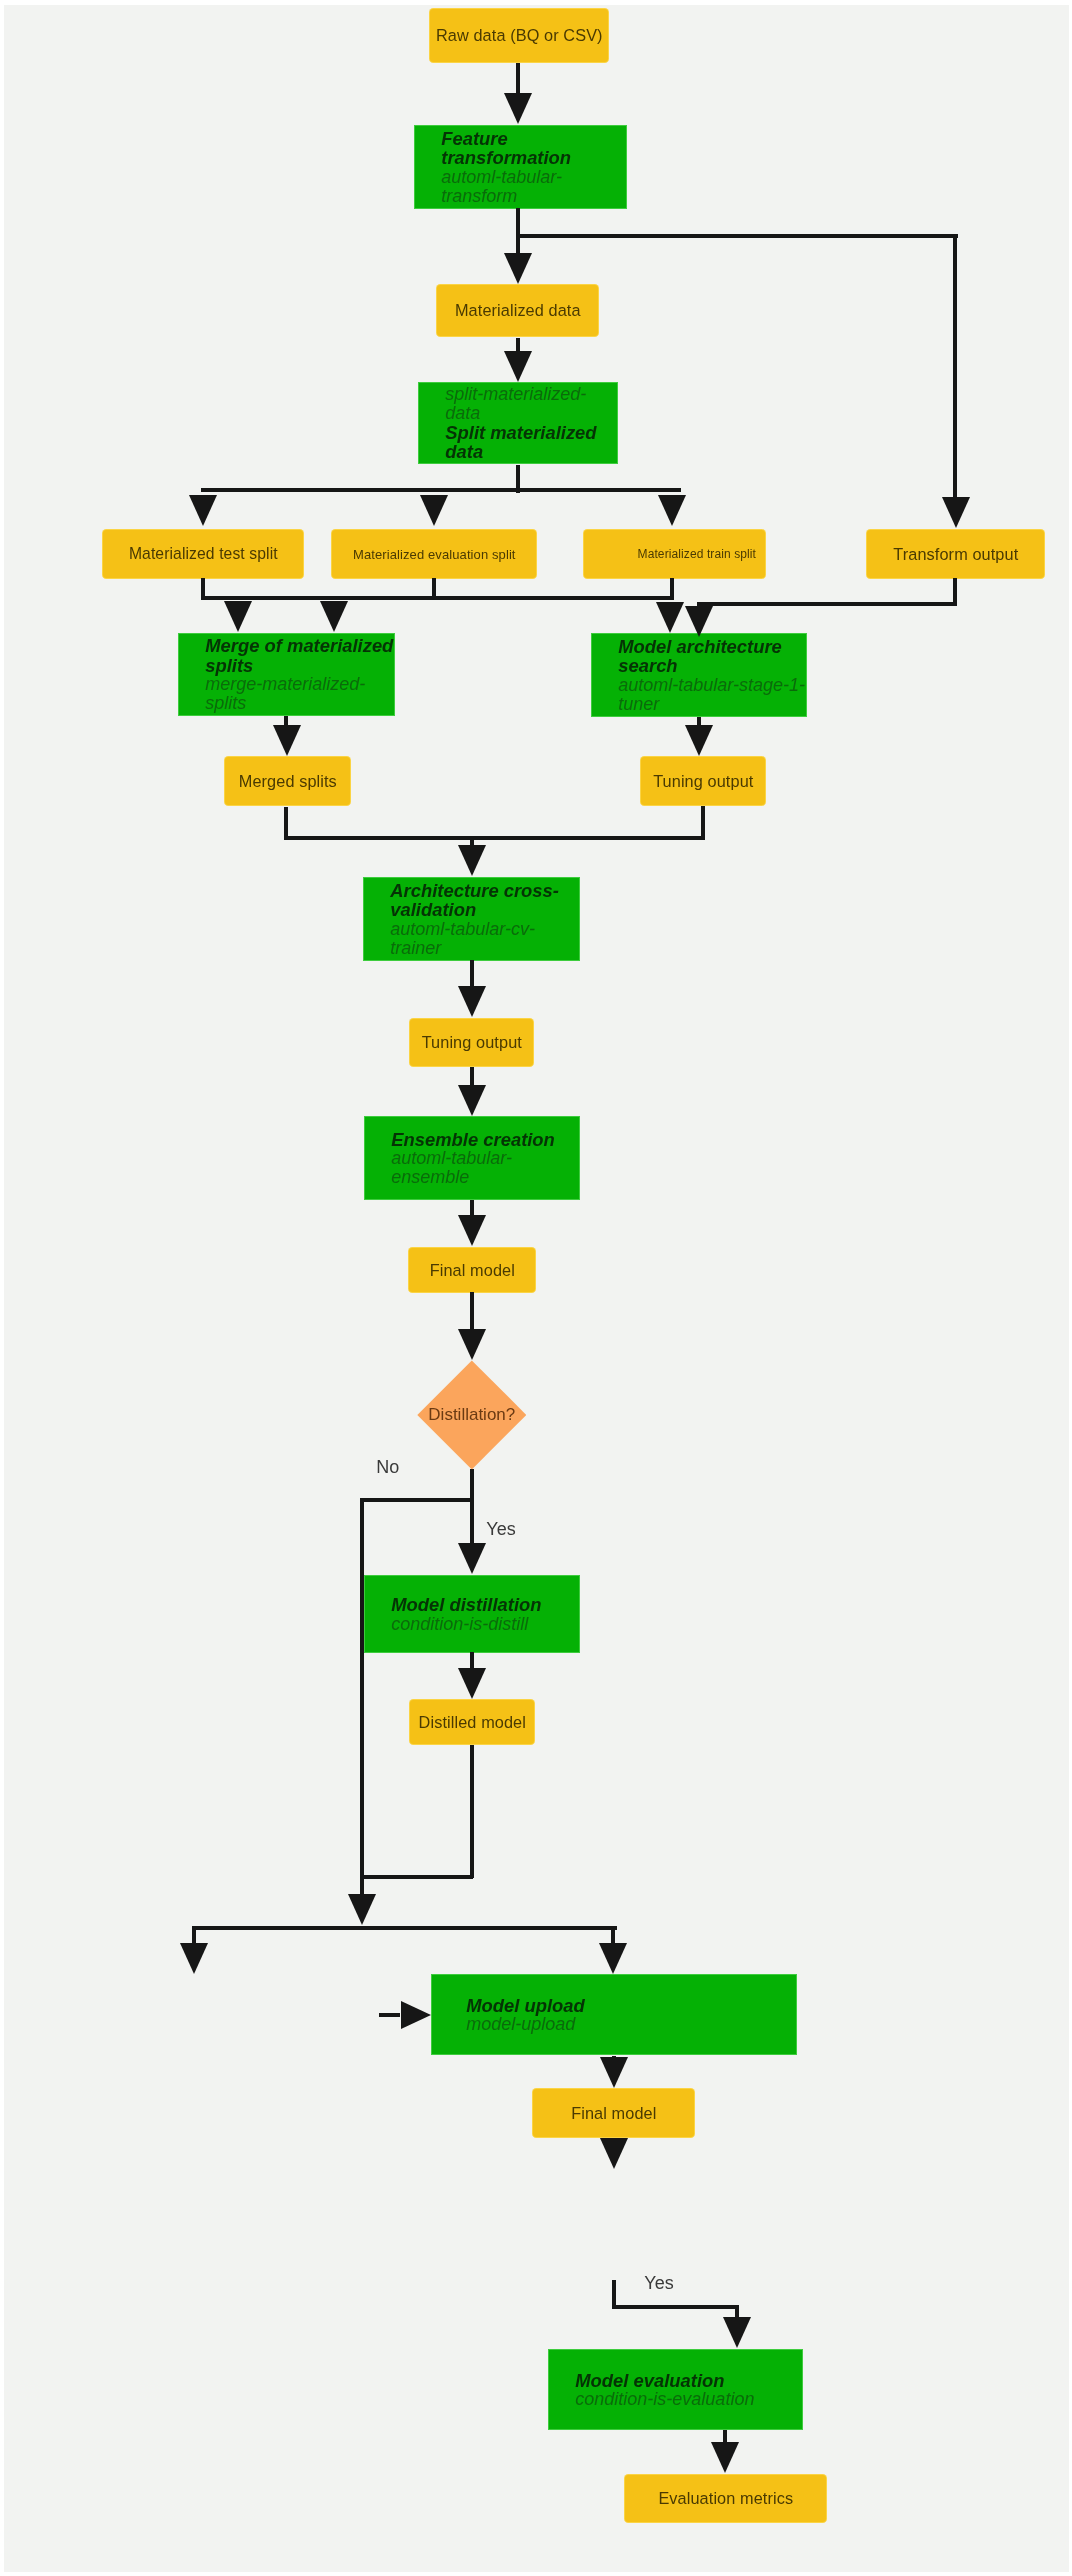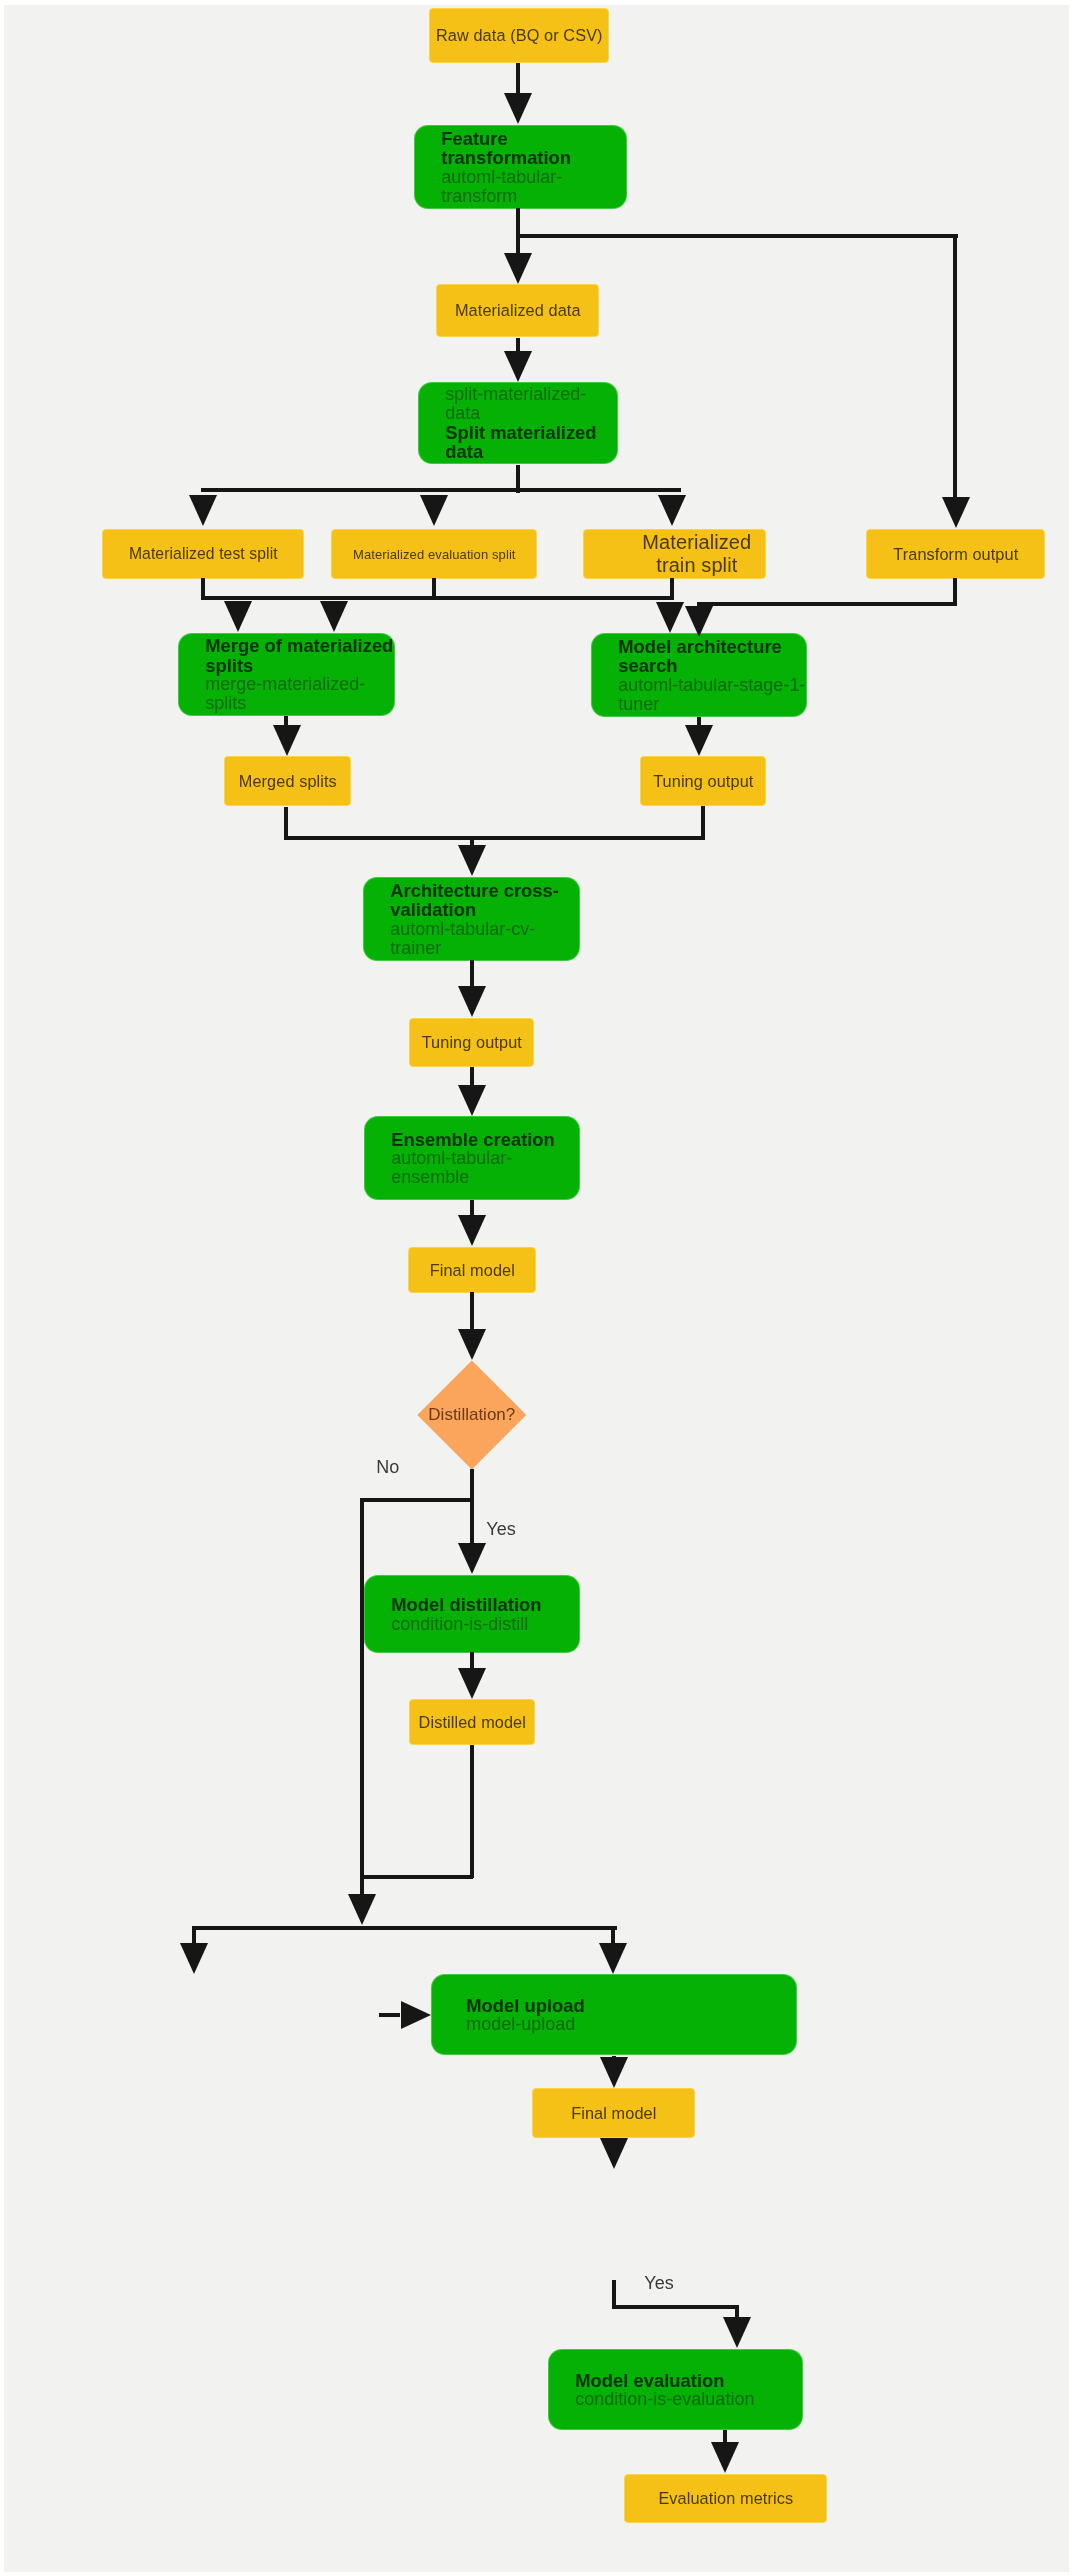--- a/index.html
+++ b/index.html
@@ -19,23 +19,23 @@
     background:var(--artifact,#f5c116);
     border:1.1px solid rgba(255,227,110,0.55);
     border-radius:4.3px;
     display:flex;align-items:center;justify-content:center;
     color:#4a3a02;font-size:16.3px;letter-spacing:0.1px;
     text-align:center;
   }
   .process{
     background:var(--process,#05b105);
     border:1.6px solid rgba(110,225,110,0.55);
-    border-radius:14px;
+    border-radius:0;
     display:flex;flex-direction:column;justify-content:center;
-    padding-left:26px;gap:0;
+    padding-left:26px;gap:0;font-style:italic;
   }
   .process .title{color:#053305;font-weight:bold;font-size:18.4px;line-height:19.5px;}
   .process .code{color:#0a6b0a;font-size:18px;line-height:19px;}
   .decision{
     background:var(--decision,#fba55c);
     -webkit-clip-path:polygon(50% 0,100% 50%,50% 100%,0 50%);
     clip-path:polygon(50% 0,100% 50%,50% 100%,0 50%);
     display:flex;align-items:center;justify-content:center;
     color:#6b3a12;font-size:17px;
   }
@@ -79,21 +79,21 @@
     </div>
 
     <div class="node artifact" style="left:98px;top:524px;width:202px;height:50px;font-size:15.7px;">
       <span>Materialized test split</span>
     </div>
 
     <div class="node artifact" style="left:327px;top:524px;width:206px;height:50px;font-size:13px;">
       <span>Materialized evaluation split</span>
     </div>
 
-    <div class="node artifact" style="left:579px;top:524px;width:183px;height:50px;font-size:20px;padding-left:44px;">
+    <div class="node artifact" style="left:579px;top:524px;width:183px;height:50px;font-size:12px;padding-left:44px;">
       <span>Materialized train split</span>
     </div>
 
     <div class="node artifact" style="left:862px;top:524px;width:179px;height:50px;">
       <span>Transform output</span>
     </div>
 
     <div class="node process" style="left:174px;top:628px;width:217px;height:83px;">
       <span class="title">Merge of materialized splits</span>
       <span class="code">merge-materialized-splits</span>

